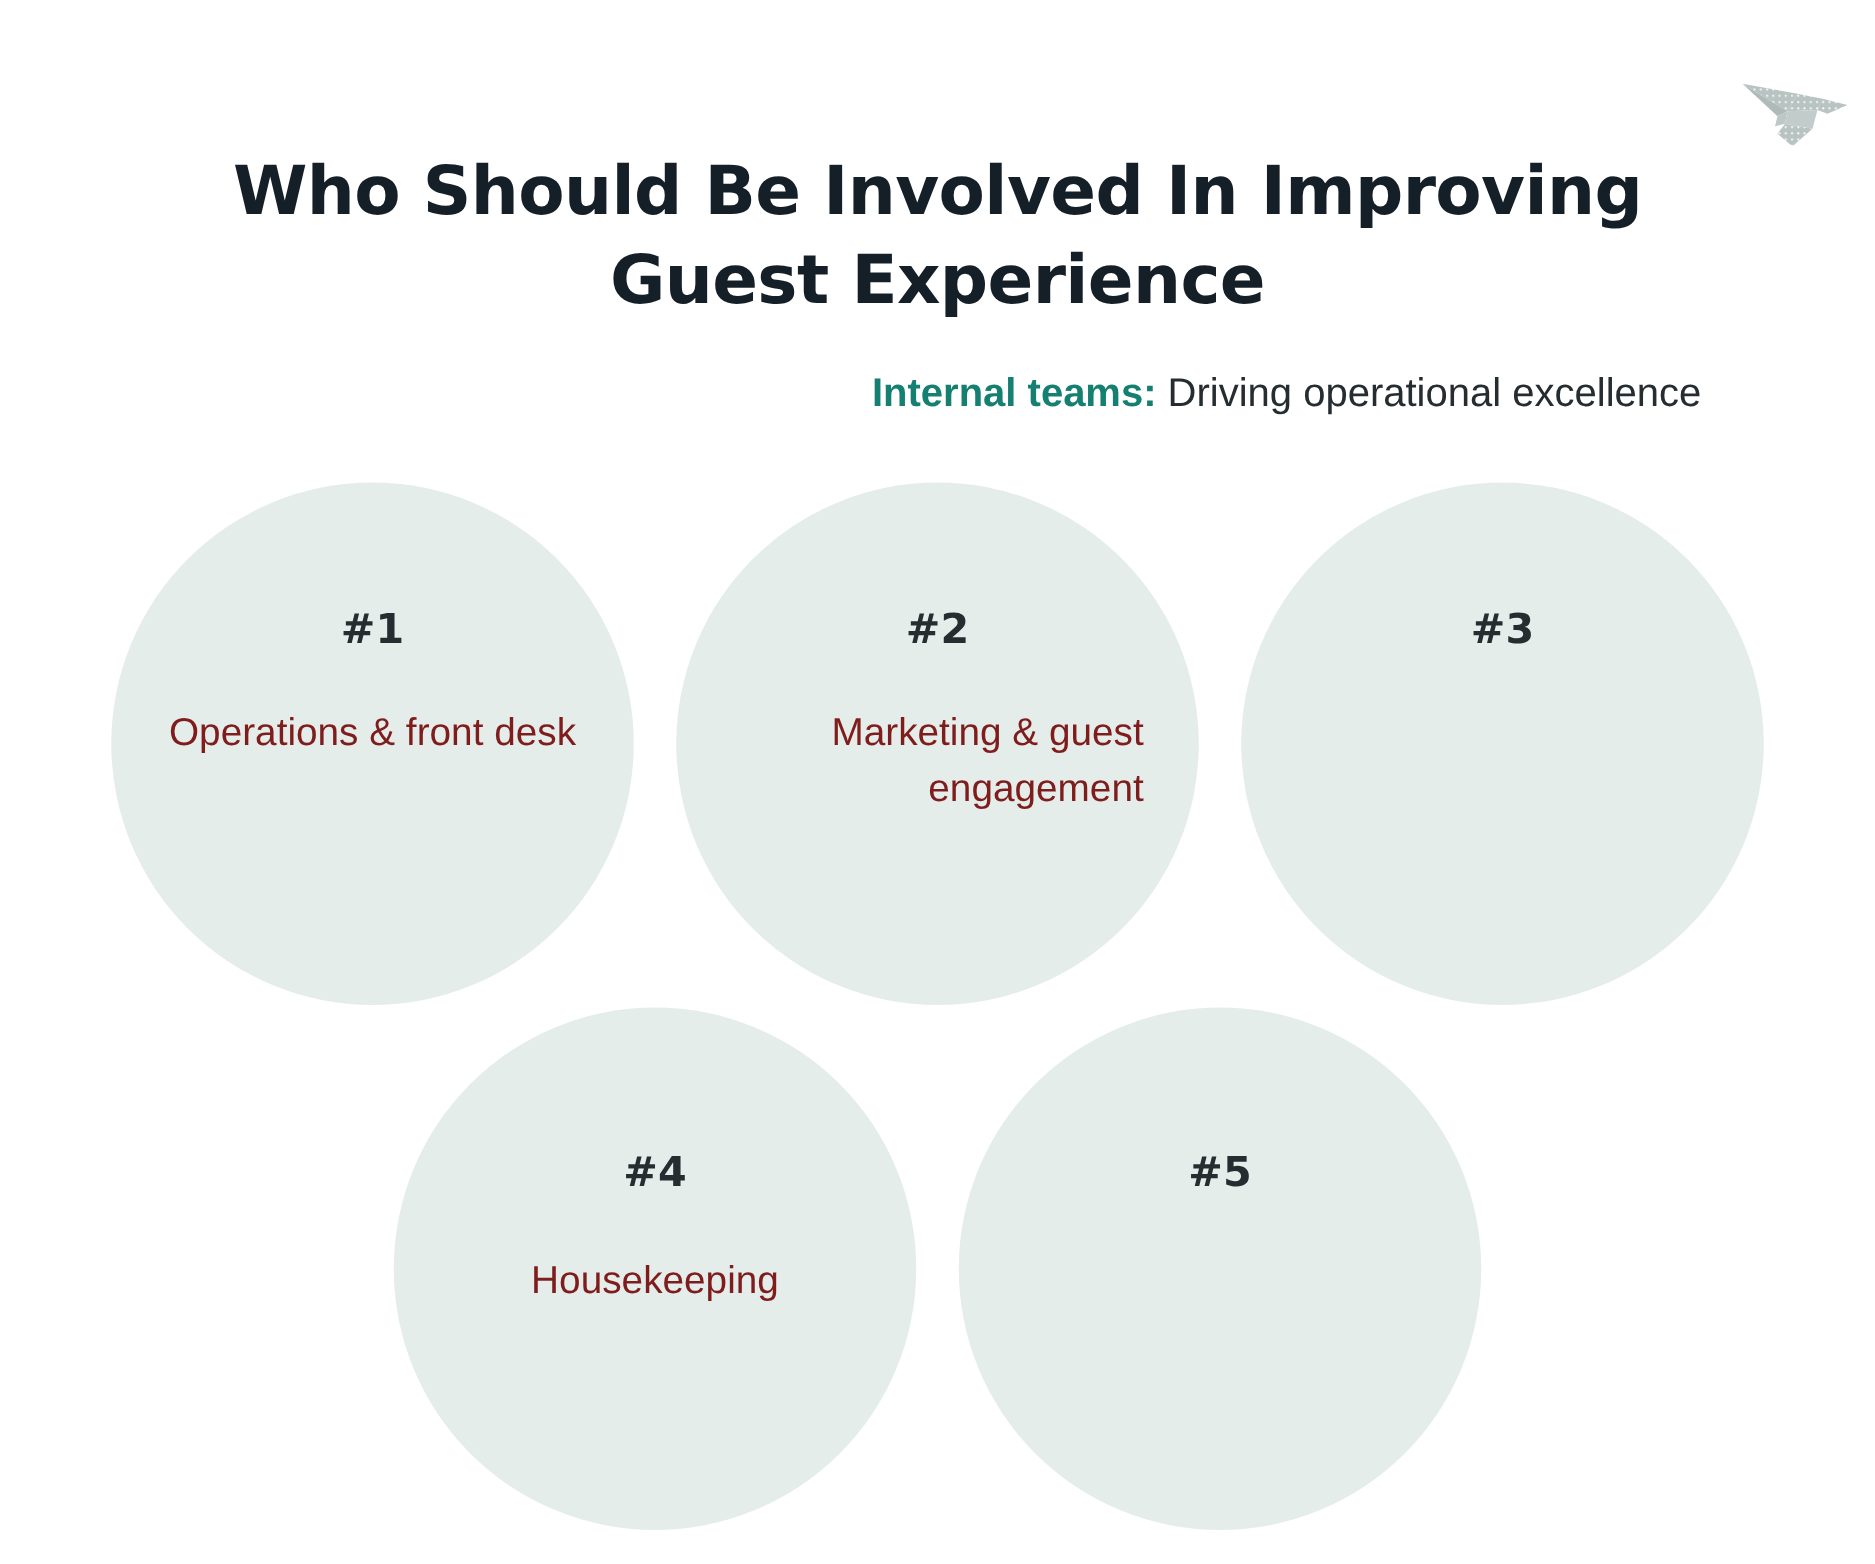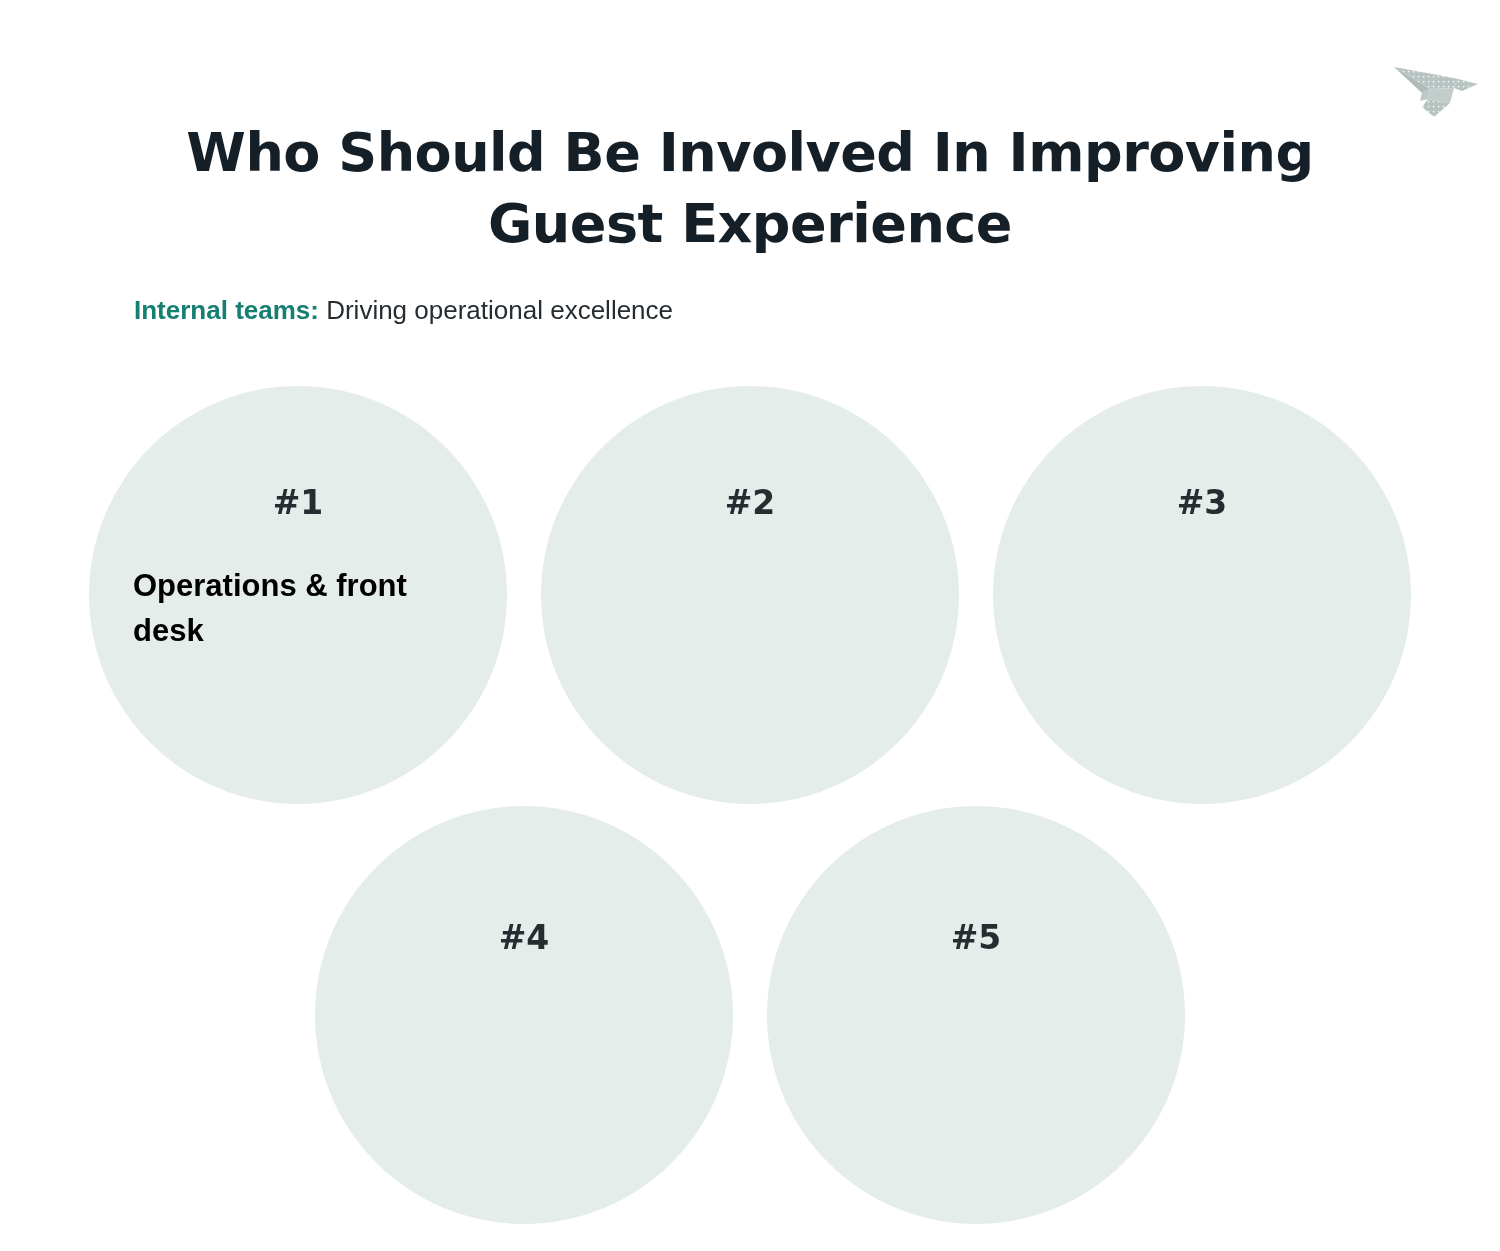--- a/index.html
+++ b/index.html
@@ -43,24 +43,24 @@
     font-weight: 700;
     line-height: 1.32;
     letter-spacing: -0.5px;
     color: #151F28;
     margin: 0;
   }
 
   .subtitle {
     position: absolute;
     top: 251px;
-    left: 134px;
+    left: 161px;
     width: 1200px;
-    text-align: left;
-    font-size: 26px;
+    text-align: right;
+    font-size: 32px;
     font-weight: 400;
     line-height: 1.4;
     color: #262D31;
     margin: 0;
     white-space: nowrap;
   }
   .subtitle .lead {
     font-weight: 700;
     color: #157F72;
   }
@@ -83,24 +83,24 @@
     font-family: "DejaVu Sans", sans-serif;
     font-size: 33px;
     font-weight: 700;
     color: #262D31;
     line-height: 1;
     text-align: center;
   }
 
   .circle-label {
     font-size: 31px;
-    font-weight: 700;
-    color: #000000;
+    font-weight: 400;
+    color: #7f1d1d;
     line-height: 1.45;
-    text-align: left;
+    text-align: right;
     max-width: 330px;
   }
 
   
   #circle-1 { left: 89px;   top: 345px; }
   #circle-2 { left: 541px;  top: 345px; }
   #circle-3 { left: 993px;  top: 345px; }
   #circle-4 { left: 315px;  top: 765px; }
   #circle-5 { left: 767px;  top: 765px; }
 
@@ -151,27 +151,29 @@
     <span class="lead">Internal teams:</span><span> Driving operational excellence</span>
   </p>
 
   <div class="circle" id="circle-1">
     <div class="circle-rank">#1</div>
     <div class="circle-label">Operations &amp; front desk</div>
   </div>
 
   <div class="circle" id="circle-2">
     <div class="circle-rank">#2</div>
+    <div class="circle-label">Marketing &amp; guest engagement</div>
   </div>
 
   <div class="circle" id="circle-3">
     <div class="circle-rank">#3</div>
   </div>
 
   <div class="circle" id="circle-4">
     <div class="circle-rank">#4</div>
+    <div class="circle-label">Housekeeping</div>
   </div>
 
   <div class="circle" id="circle-5">
     <div class="circle-rank">#5</div>
   </div>
 
 </div>
 
 </body></html>

